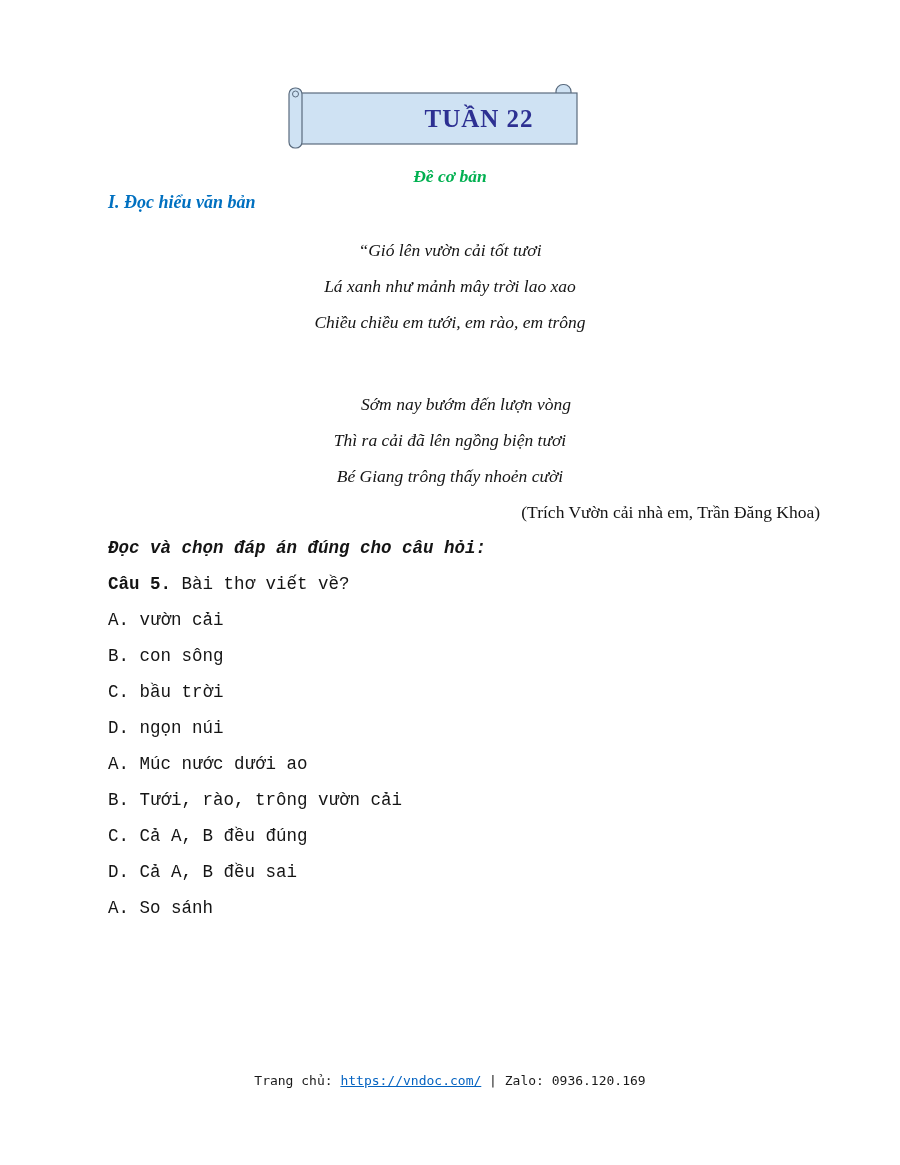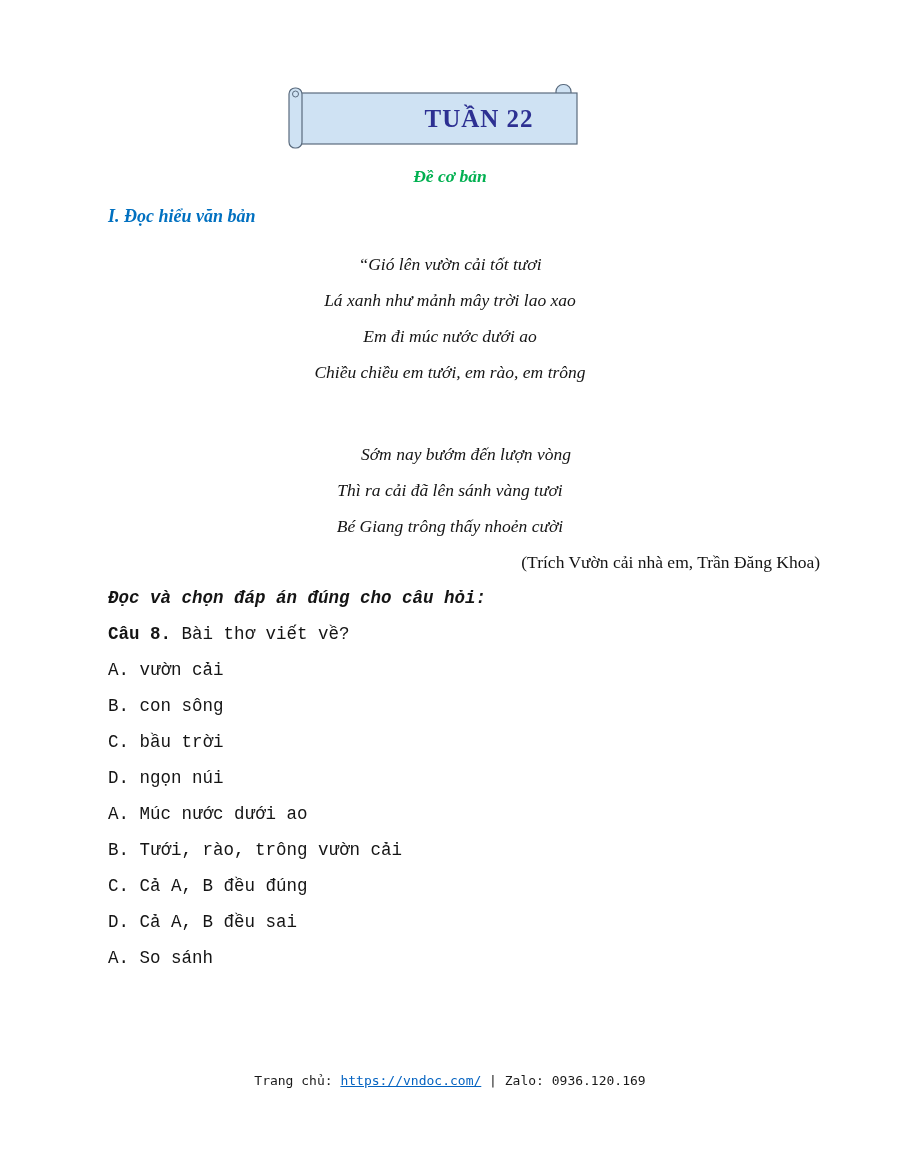--- a/index.html
+++ b/index.html
@@ -21,21 +21,21 @@
     display: flex; align-items: center; justify-content: center;
     font-size: 25px; font-weight: bold; letter-spacing: 1px; color: #2d3092; padding-left: 36px;
   }
 
   .subtitle {
     margin-top: 14px; text-align: center;
     font-weight: bold; font-style: italic; color: #00b050;
     font-size: 17.5px; line-height: 24px;
   }
   .section-heading {
-    margin-top: 14px; padding-left: 108px;
+    margin-top: 0; padding-left: 108px;
     font-weight: bold; font-style: italic; color: #0070c0;
     font-size: 18px; line-height: 28px;
   }
 
   .poem { margin-top: 16px; text-align: center; font-style: italic; }
   .poem .line { line-height: 36px; }
   .poem .stanza2-first { margin-top: 46px; padding-left: 32px; }
 
   .attribution { padding-right: 80px; text-align: right; line-height: 36px; }
 
@@ -69,34 +69,33 @@
   <div class="banner-title">TUẦN 22</div>
 </div>
 
 <div class="subtitle">Đề cơ bản</div>
 
 <div class="section-heading">I. Đọc hiểu văn bản</div>
 
 <div class="poem">
   <div class="line">“Gió lên vườn cải tốt tươi</div>
   <div class="line">Lá xanh như mảnh mây trời lao xao</div>
-  <div class="line">Em đi múc nước dưới ao</div>
   <div class="line">Chiều chiều em tưới, em rào, em trông</div>
   <div class="line stanza2-first">Sớm nay bướm đến lượn vòng</div>
-  <div class="line">Thì ra cải đã lên sánh vàng tươi</div>
+  <div class="line">Thì ra cải đã lên ngồng biện tươi</div>
   <div class="line">Bé Giang trông thấy nhoẻn cười</div>
 </div>
 
 <div class="attribution">(Trích Vườn cải nhà em, Trần Đăng Khoa)</div>
 
 <div class="bodytext">
   <div class="line36 instruction">Đọc và chọn đáp án đúng cho câu hỏi:</div>
 
   <div class="line36">
-    <span class="qlabel">Câu 8.</span>
+    <span class="qlabel">Câu 5.</span>
     <span>Bài thơ viết về?</span>
   </div>
   <div class="line36">A. vườn cải</div>
   <div class="line36">B. con sông</div>
   <div class="line36">C. bầu trời</div>
   <div class="line36">D. ngọn núi</div>
 
   <div class="line36">A. Múc nước dưới ao</div>
   <div class="line36">B. Tưới, rào, trông vườn cải</div>
   <div class="line36">C. Cả A, B đều đúng</div>

